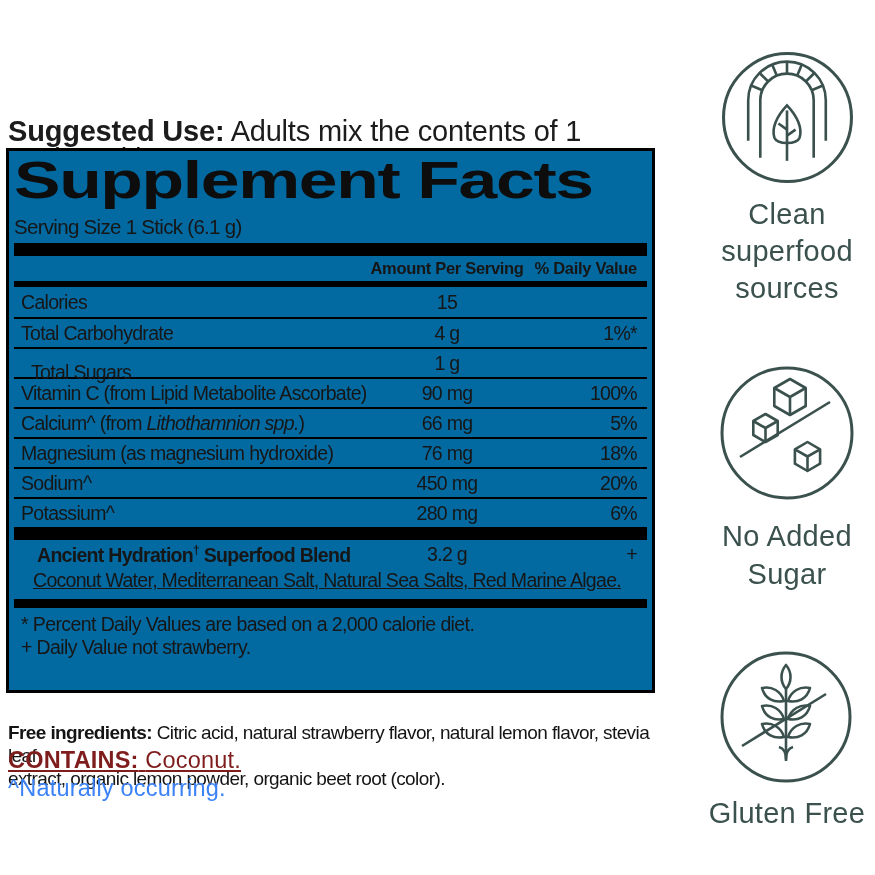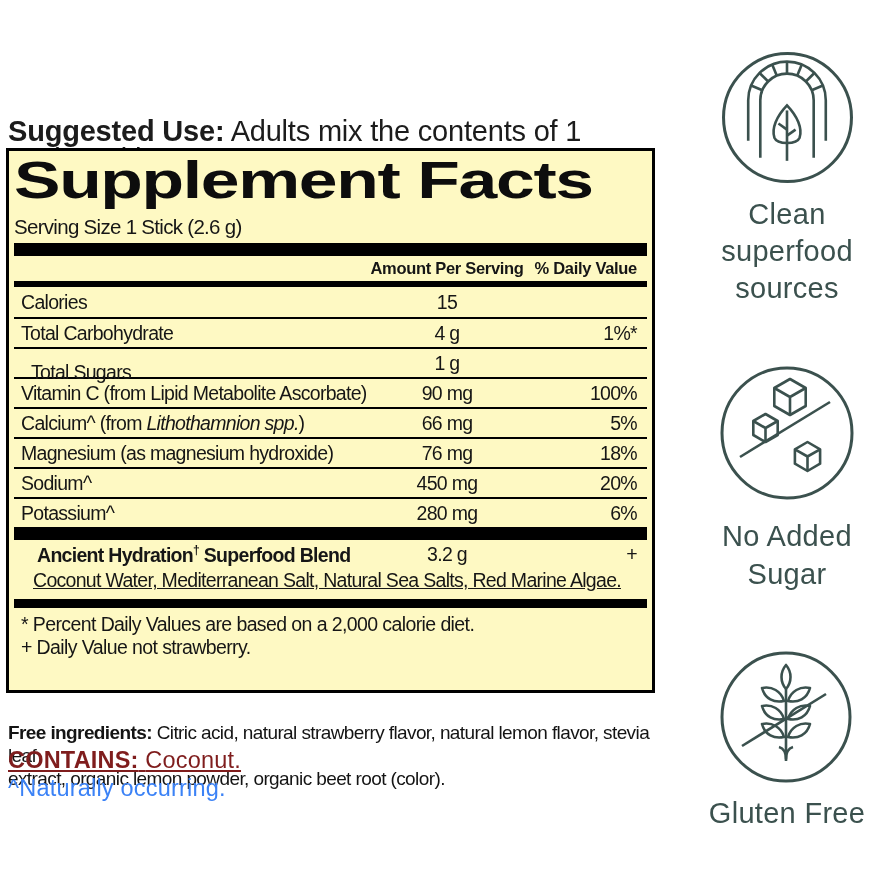--- a/index.html
+++ b/index.html
@@ -9,21 +9,21 @@
   }
   
   .suggested{
     position:absolute;left:8px;top:88px;width:660px;
     font-size:29px;line-height:28px;letter-spacing:-0.2px;color:#1c1c1c;
   }
   .suggested b{font-weight:bold;}
   
   .panel{
     position:absolute;left:6px;top:148px;width:649px;height:545px;
-    border:3px solid #000;box-sizing:border-box;padding:2px 5px;background:#fef9c3;
+    border:3px solid #000;box-sizing:border-box;padding:2px 5px;background:#0369a1;
   }
   .panel-title{
     margin:0;font-size:52px;line-height:54px;font-weight:bold;letter-spacing:-1px;
     white-space:nowrap;transform:scaleX(1.34);transform-origin:0 50%;color:#0d0d0d;
   }
   .serving-line{font-size:20.5px;line-height:25px;letter-spacing:-0.7px;}
   .serving-line.first{margin-top:7px;}
   .bar{background:#000;width:100%;}
   .bar.thick{height:13px;margin-top:4px;}
   .bar.mid{height:6px;}
@@ -68,21 +68,21 @@
 </head>
 <body>
 
 <p class="suggested"><b>Suggested Use:</b>
   <span>Adults mix the contents of 1 packet with</span><br>
   <span>16-32 ounces of cold water.</span>
 </p>
 
 <div class="panel">
   <h1 class="panel-title">Supplement Facts</h1>
-  <div class="serving-line first">Serving Size 1 Stick (2.6 g)</div>
+  <div class="serving-line first">Serving Size 1 Stick (6.1 g)</div>
 
   <div class="bar thick"></div>
 
   <div class="cols hdr">
     <div class="n-col"></div>
     <div class="a-col">Amount Per Serving</div>
     <div class="dv-col">% Daily Value</div>
   </div>
 
   <div class="bar mid"></div>

